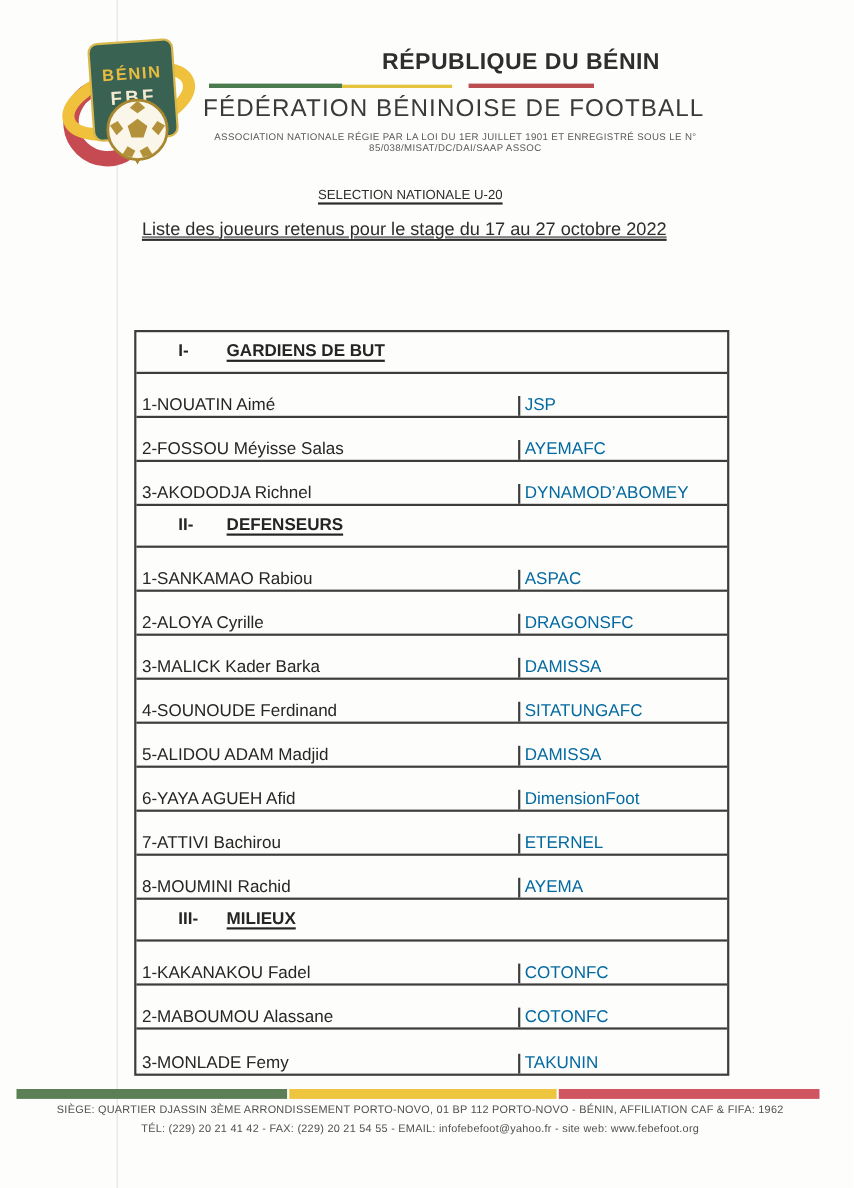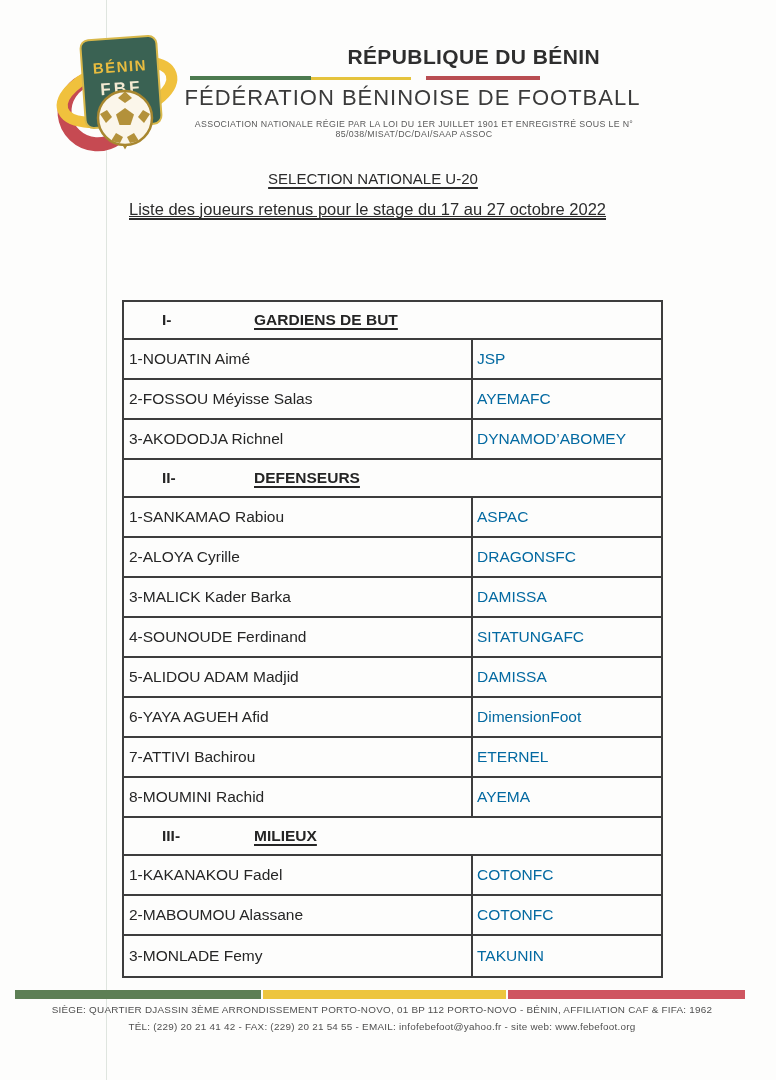--- a/index.html
+++ b/index.html
@@ -34,21 +34,21 @@
     font-size:22px; font-weight:400; letter-spacing:1px; color:#3a3a3a;
   }
   .assoc-line {
     position:absolute; left:140px; top:119px; width:548px; text-align:center;
     font-size:8.8px; letter-spacing:.35px; color:#5a5a5a;
   }
 
   
   .sel-title {
     position:absolute; left:0; top:170px; width:746px; text-align:center;
-    font-size:15px; font-weight:500; color:#2c2c2c;
+    font-size:12px; font-weight:500; color:#2c2c2c;
   }
   .sel-title span, .subtitle span {
     text-decoration:underline; text-underline-offset:3px; text-decoration-thickness:1.5px;
   }
   .subtitle {
     position:absolute; left:129px; top:200px;
     font-size:16.5px; font-weight:400; color:#2c2c2c;text-decoration:underline;
   }
 
   
@@ -56,23 +56,23 @@
     position:absolute; left:122px; top:300px; width:541px;
     border:2px solid #3d3d3d; background:transparent;
   }
   .sec-row {
     height:38px; display:flex; align-items:center;
     border-bottom:2px solid #3d3d3d;
     font-size:15.5px; font-weight:bold; color:#252525;
   }
   .sec-row .numeral { margin-left:38px; width:44px; }
   .sec-row .sec-label {
-    text-decoration:underline; text-underline-offset:3px; text-decoration-thickness:1.6px;margin-left:48px;
-  }
-  .p-row { height:40px; display:flex; border-bottom:2px solid #3d3d3d; }
+    text-decoration:underline; text-underline-offset:3px; text-decoration-thickness:1.6px;
+  }
+  .p-row { height:40px; display:flex; border-bottom:2px solid #3d3d3d;align-items:flex-end; }
   .p-row.last { border-bottom:none; }
   .cell-name {
     flex:0 0 349px; border-right:2px solid #3d3d3d;
     display:flex; align-items:center; padding-left:5px;
     font-size:15.5px; color:#262626;
   }
   .cell-club {
     flex:1; display:flex; align-items:center; padding-left:4px;
     font-size:15.5px; color:#0369a1;
   }

